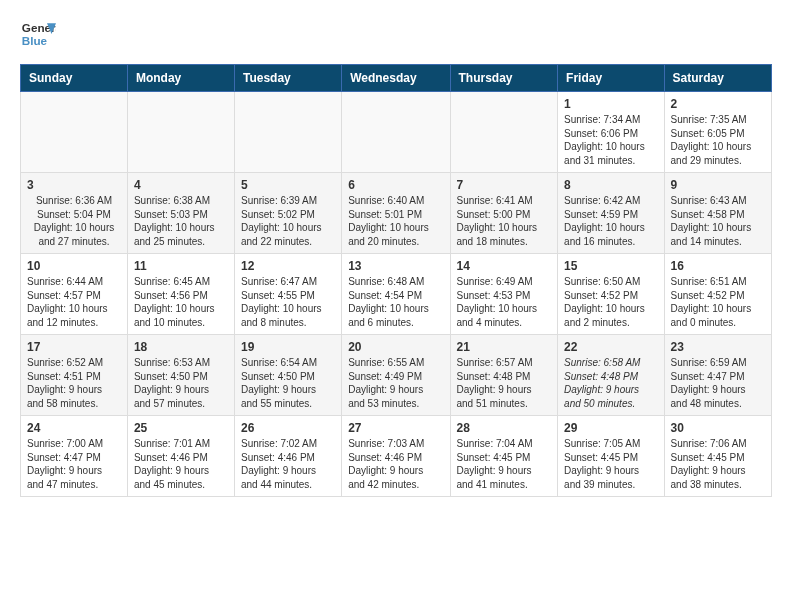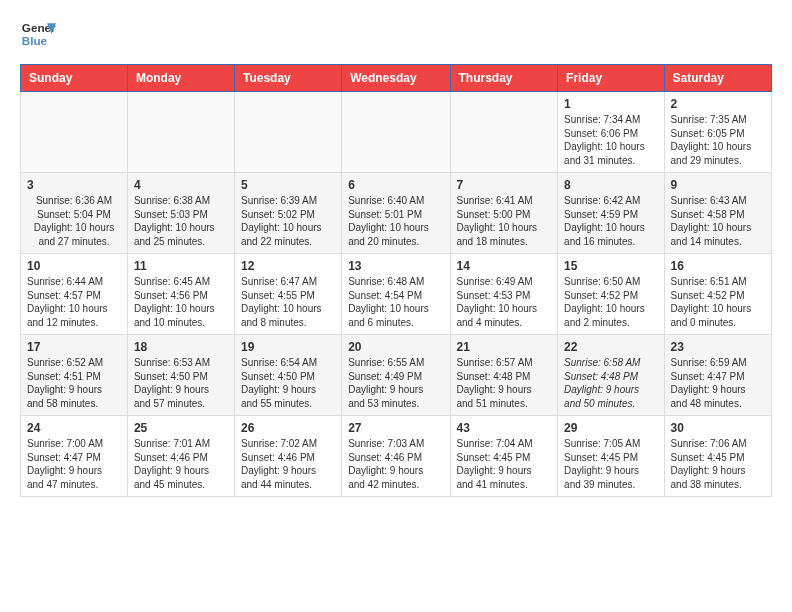--- a/index.html
+++ b/index.html
@@ -42,21 +42,21 @@
       color: #555;
       font-weight: normal;
       margin-top: 2px;
     }
     .calendar {
       width: 100%;
       border-collapse: collapse;
       border: 1px solid #ccc;
     }
     .calendar th {
-      background: #ef4444;
+      background: #0c4a6e;
       color: #fff;
       font-size: 12px;
       font-weight: bold;
       padding: 6px 8px;
       text-align: left;
       border: 1px solid #3a6aaf;
     }
     .calendar td {
       vertical-align: top;
       padding: 5px 6px;
@@ -312,21 +312,21 @@
 and 44 minutes.</div>
           </td>
           <td>
             <div class="day-num">27</div>
             <div class="day-info" style="white-space: pre-line;">Sunrise: 7:03 AM
 Sunset: 4:46 PM
 Daylight: 9 hours
 and 42 minutes.</div>
           </td>
           <td>
-            <div class="day-num">43</div>
+            <div class="day-num">28</div>
             <div class="day-info" style="white-space: pre-line;">Sunrise: 7:04 AM
 Sunset: 4:45 PM
 Daylight: 9 hours
 and 41 minutes.</div>
           </td>
           <td>
             <div class="day-num">29</div>
             <div class="day-info" style="white-space: pre-line;">Sunrise: 7:05 AM
 Sunset: 4:45 PM
 Daylight: 9 hours

